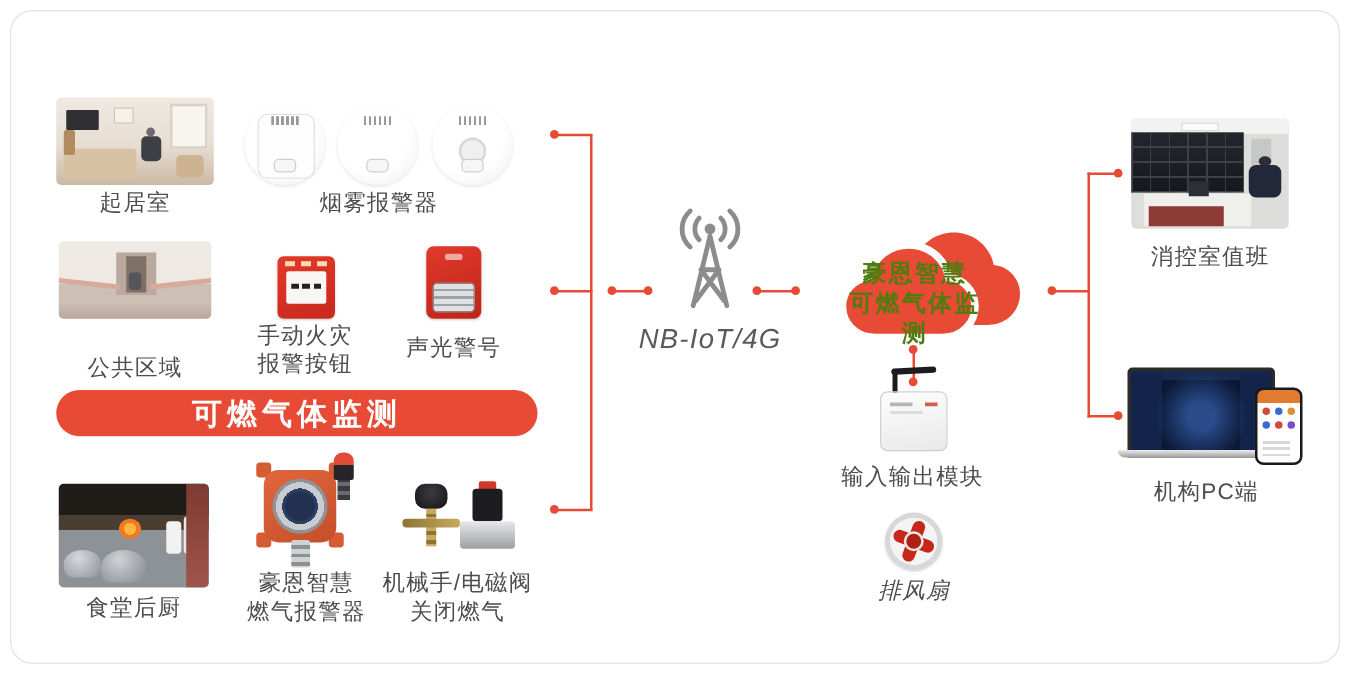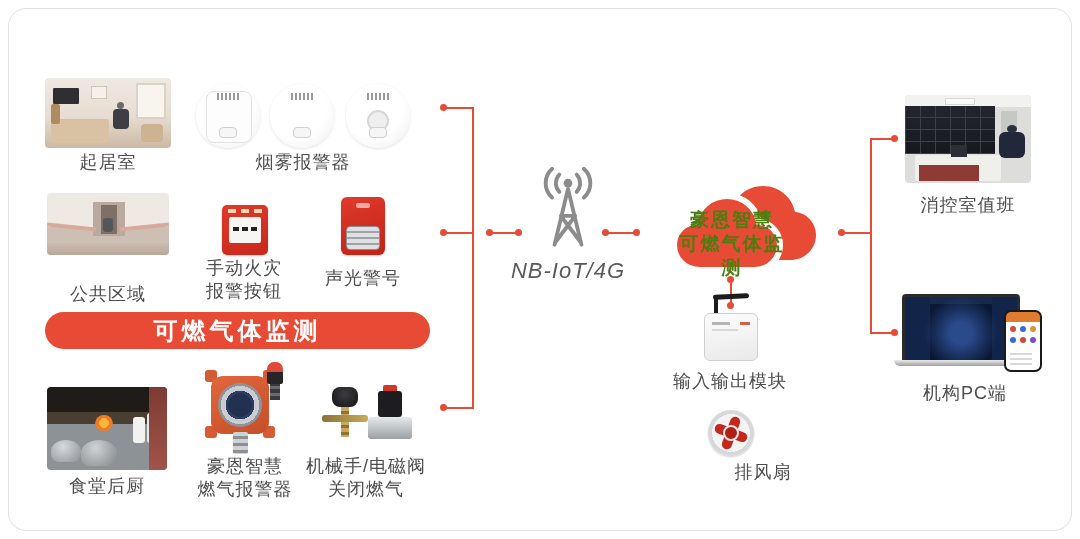--- a/index.html
+++ b/index.html
@@ -251,21 +251,21 @@
   </div>
   <div class="lbl" style="left:660px;top:370px;width:140px;text-align:center;">输入输出模块</div>
 
   <div class="fan" style="left:708px;top:410px;">
     <div class="blades">
       <div class="b1"></div>
       <div class="b2"></div>
     </div>
     <div class="hub"></div>
   </div>
-  <div class="lbl" style="left:718px;top:461px;width:90px;">排风扇</div>
+  <div class="lbl" style="left:686px;top:461px;width:90px;font-style:italic;">排风扇</div>
 
   <div class="hline" style="left:842px;top:232px;width:30px;"></div>
   <div class="dot" style="left:838px;top:229px;"></div>
   <div class="vline" style="left:870px;top:138px;height:196px;"></div>
   <div class="hline" style="left:870px;top:138px;width:24px;"></div>
   <div class="dot" style="left:891px;top:135px;"></div>
   <div class="hline" style="left:870px;top:332px;width:24px;"></div>
   <div class="dot" style="left:891px;top:329px;"></div>
 
   <div class="photo" style="left:905px;top:95px;width:126px;height:88px;background:#dddddb;">

